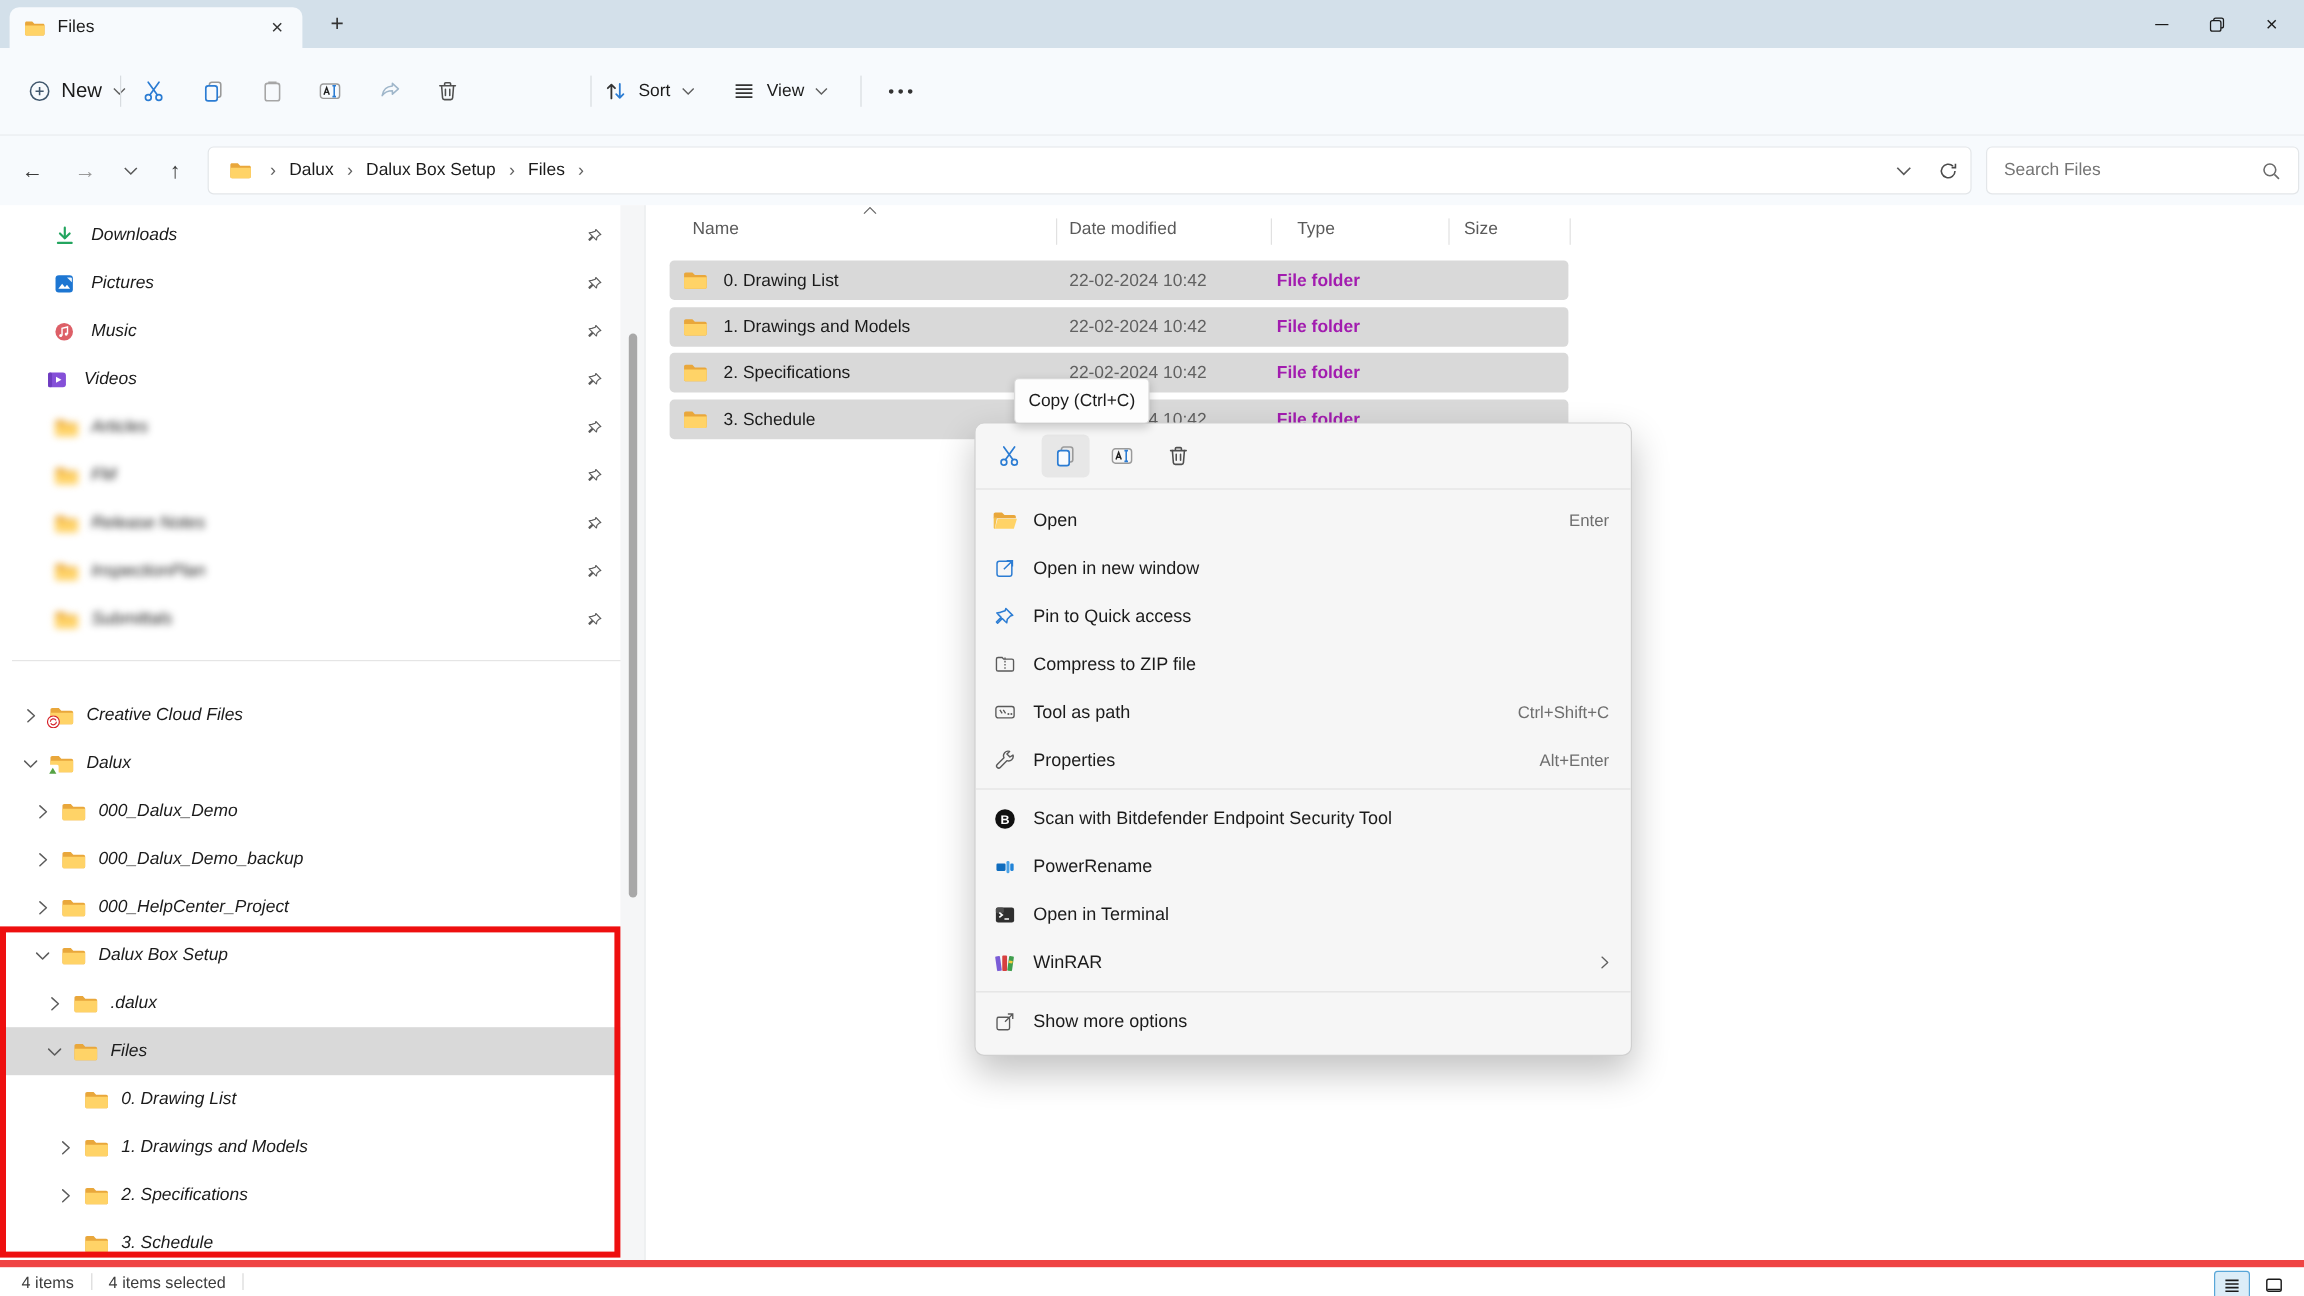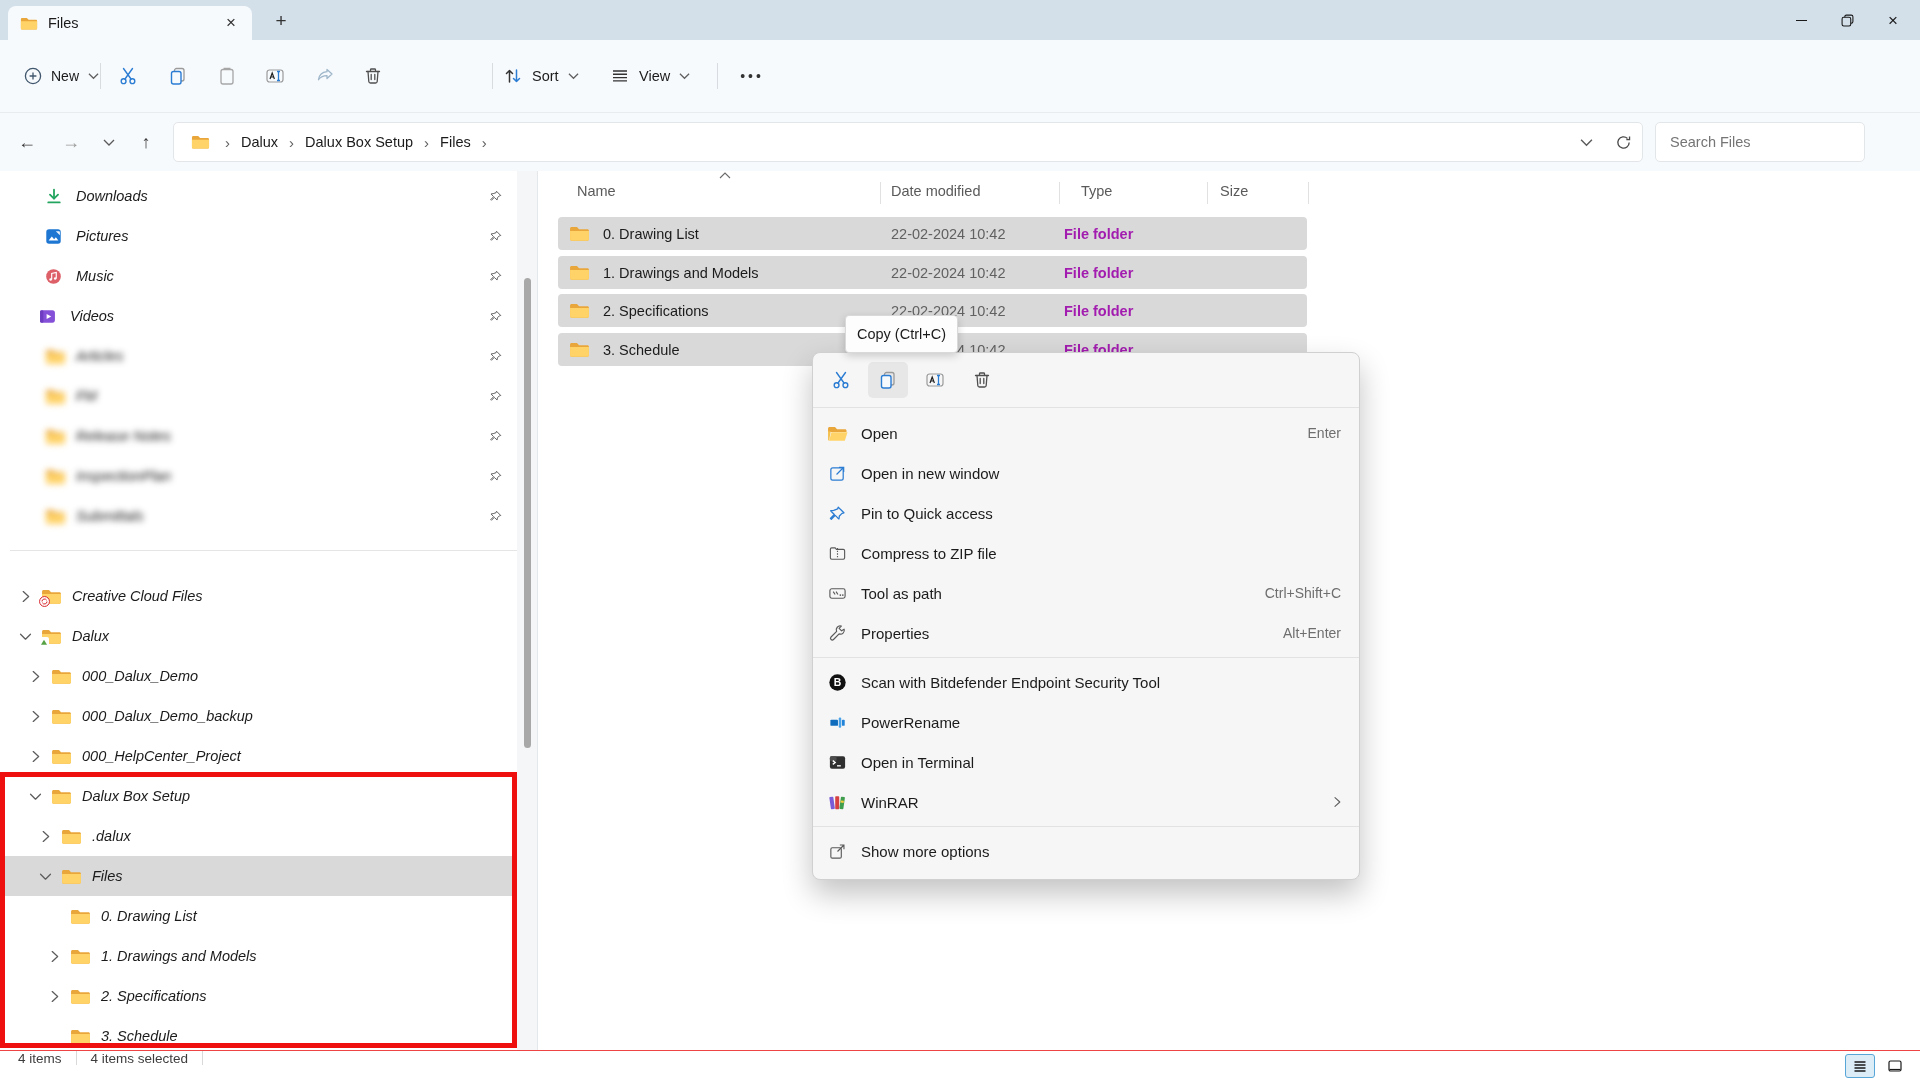--- a/index.html
+++ b/index.html
@@ -14,37 +14,37 @@
   .tab-close { margin-left:auto; width:22px; height:22px; display:flex; align-items:center; justify-content:center; font-size:17px; color:#333; border-radius:4px; }
   .newtab { position:absolute; left:268px; top:8px; width:26px; height:26px; display:flex; align-items:center; justify-content:center; font-size:19px; color:#333; }
   .wincontrols { position:absolute; right:4px; top:0; height:40px; display:flex; }
   .wc { width:46px; height:40px; display:flex; align-items:center; justify-content:center; }
   .wc-min-glyph { display:block; width:11px; border-top:1.2px solid #1a1a1a; }
   .wc-close-glyph { font-size:17px; color:#1a1a1a; line-height:1; }
 
   
   .cmdbar { position:absolute; left:0; top:40px; width:1920px; height:72px; background:#f7fafd; }
   .cmdbar > * { position:absolute; top:50%; transform:translateY(-50%); }
-  .tb-new { left:24px; display:flex; align-items:center; gap:9px; font-size:14px; }
+  .tb-new { left:24px; display:flex; align-items:center; gap:9px; font-size:17px; }
   .tb-sep { width:1px; height:26px; background:#d8dce0; }
   .tb-btn { width:44px; height:36px; display:flex; align-items:center; justify-content:center; border-radius:4px; }
   .tb-group { display:flex; align-items:center; gap:9px; font-size:14.5px; }
   .dots::before { content:"•••"; letter-spacing:3px; font-size:14px; color:#333; }
   .chev-s { color:#5f5f5f; }
 
   
   .addrbar { position:absolute; left:0; top:112px; width:1920px; height:59px; background:#f7fafd; border-top:1px solid #e8ecef; }
   .nav-btn { position:absolute; top:50%; transform:translateY(-50%); width:34px; height:34px; display:flex; align-items:center; justify-content:center; font-size:18px; border-radius:4px; }
   .crumb-field { position:absolute; left:173px; top:9px; width:1470px; height:40px; background:#fff; border:1px solid #e3e6e9; border-radius:5px; display:flex; align-items:center; padding-left:17px; font-size:14.5px; }
   .crumb { padding:3px 4px; }
   .crumb-sep { color:#5f5f5f; padding:0 7px; }
   .crumb-sep::before { content:"›"; font-size:15px; }
   .crumb-folder { margin-right:8px; }
   .crumb-right { position:absolute; right:10px; display:flex; align-items:center; gap:22px; }
-  .search-field { position:absolute; left:1655px; top:9px; width:210px; height:40px; background:#fff; border:1px solid #e3e6e9; border-radius:5px; display:flex; align-items:center; padding:0 14px; }
+  .search-field { position:absolute; left:1655px; top:9px; width:261px; height:40px; background:#fff; border:1px solid #e3e6e9; border-radius:5px; display:flex; align-items:center; padding:0 14px; }
   .search-field input { border:none; outline:none; flex:1; font-size:14.5px; font-family:"Liberation Sans",sans-serif; color:#1b1b1b; background:transparent; }
   .search-field input::placeholder { color:#757575; }
 
   
   .content-divider { position:absolute; left:537px; top:171px; width:1px; height:879px; background:#e5e8ea; }
   .side-scroll-track { position:absolute; left:517px; top:171px; width:20px; height:879px; background:#f5f6f7; }
   .side-scroll-thumb { position:absolute; left:524px; top:278px; width:7px; height:470px; background:#a8a8a8; border-radius:3.5px; }
 
   .srow { position:absolute; left:0; width:517px; height:40px; display:flex; align-items:center; font-size:14.5px; }
   .srow.sel { background:#d9d9d9; }
@@ -76,21 +76,21 @@
   .ctx-items { padding:5px 0 8px 0; }
   .mi { height:40px; display:flex; align-items:center; padding:0 18px 0 13px; }
   .mi .mic { width:22px; display:flex; justify-content:center; margin-right:13px; }
   .mi .mlbl { font-size:15px; white-space:nowrap; }
   .mi .msc { margin-left:auto; font-size:14px; color:#6e6e6e; }
   .mi .msub { margin-left:auto; color:#5f5f5f; }
   .msep { height:1px; background:#e2e2e2; margin:4px 0; }
   .tooltip { position:absolute; left:845px; top:315px; width:113px; height:38px; background:#fdfdfd; border:1px solid #d9d9d9; border-radius:4px; box-shadow:0 3px 8px rgba(0,0,0,.18); display:flex; align-items:center; justify-content:center; font-size:14.5px; z-index:70; }
 
   
-  .statusbar { position:absolute; left:0; top:1050px; width:1920px; height:30px; background:#fff; border-top:1px solid #ef4444; display:flex; align-items:flex-start; padding-left:18px; font-size:13.5px; color:#3d3d3d; }
+  .statusbar { position:absolute; left:0; top:1050px; width:1920px; height:30px; background:#fff; border-top:6px solid #ef4444; display:flex; align-items:center; padding-left:18px; font-size:13.5px; color:#3d3d3d; }
   .st-sep { width:1px; height:14px; background:#d9d9d9; margin:0 14px; }
   .view-toggles { position:absolute; right:10px; top:3px; display:flex; gap:5px; }
   .vt { width:30px; height:24px; display:flex; align-items:center; justify-content:center; border-radius:3px; border:1px solid transparent; }
   .vt.active { border-color:#58a6d8; background:#dcedf8; }
 </style>
 </head>
 <body>
 
 <svg width="0" height="0" style="position:absolute">
 <defs>

